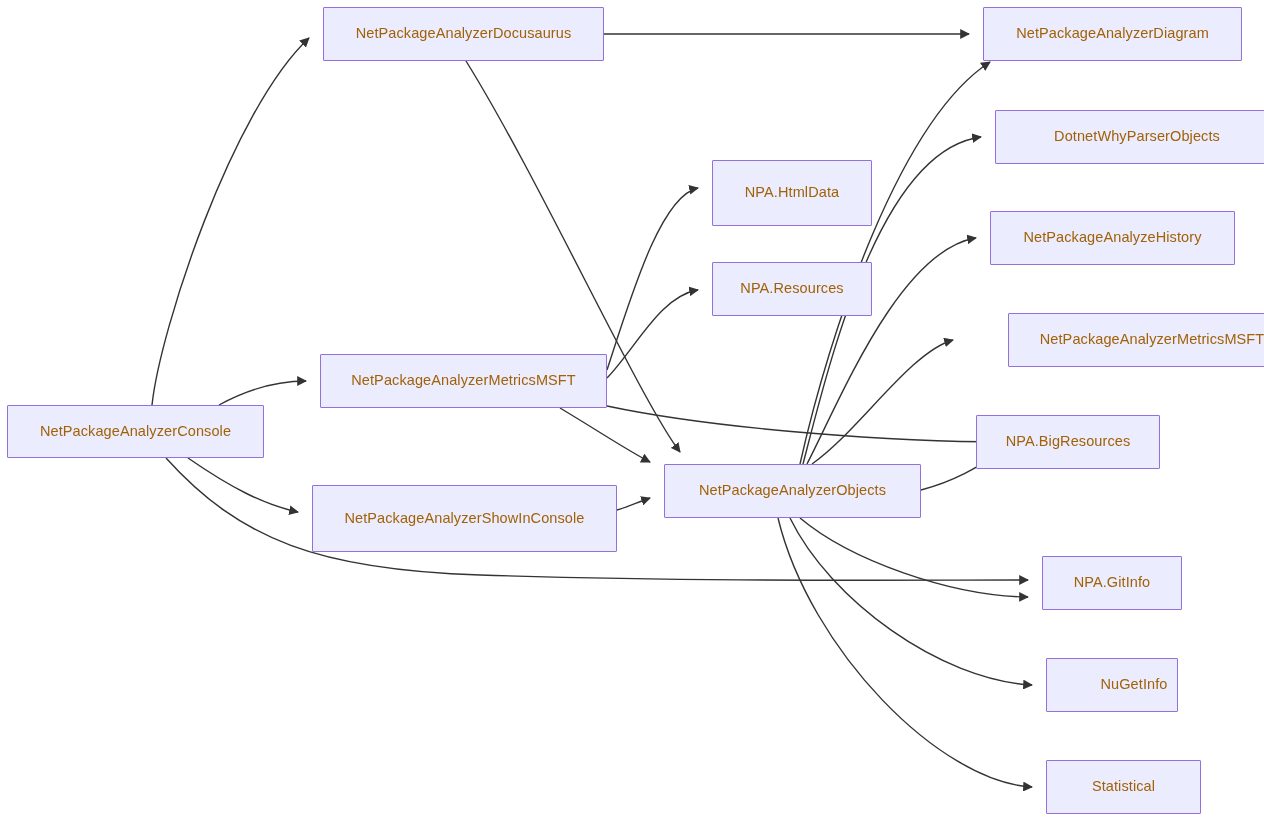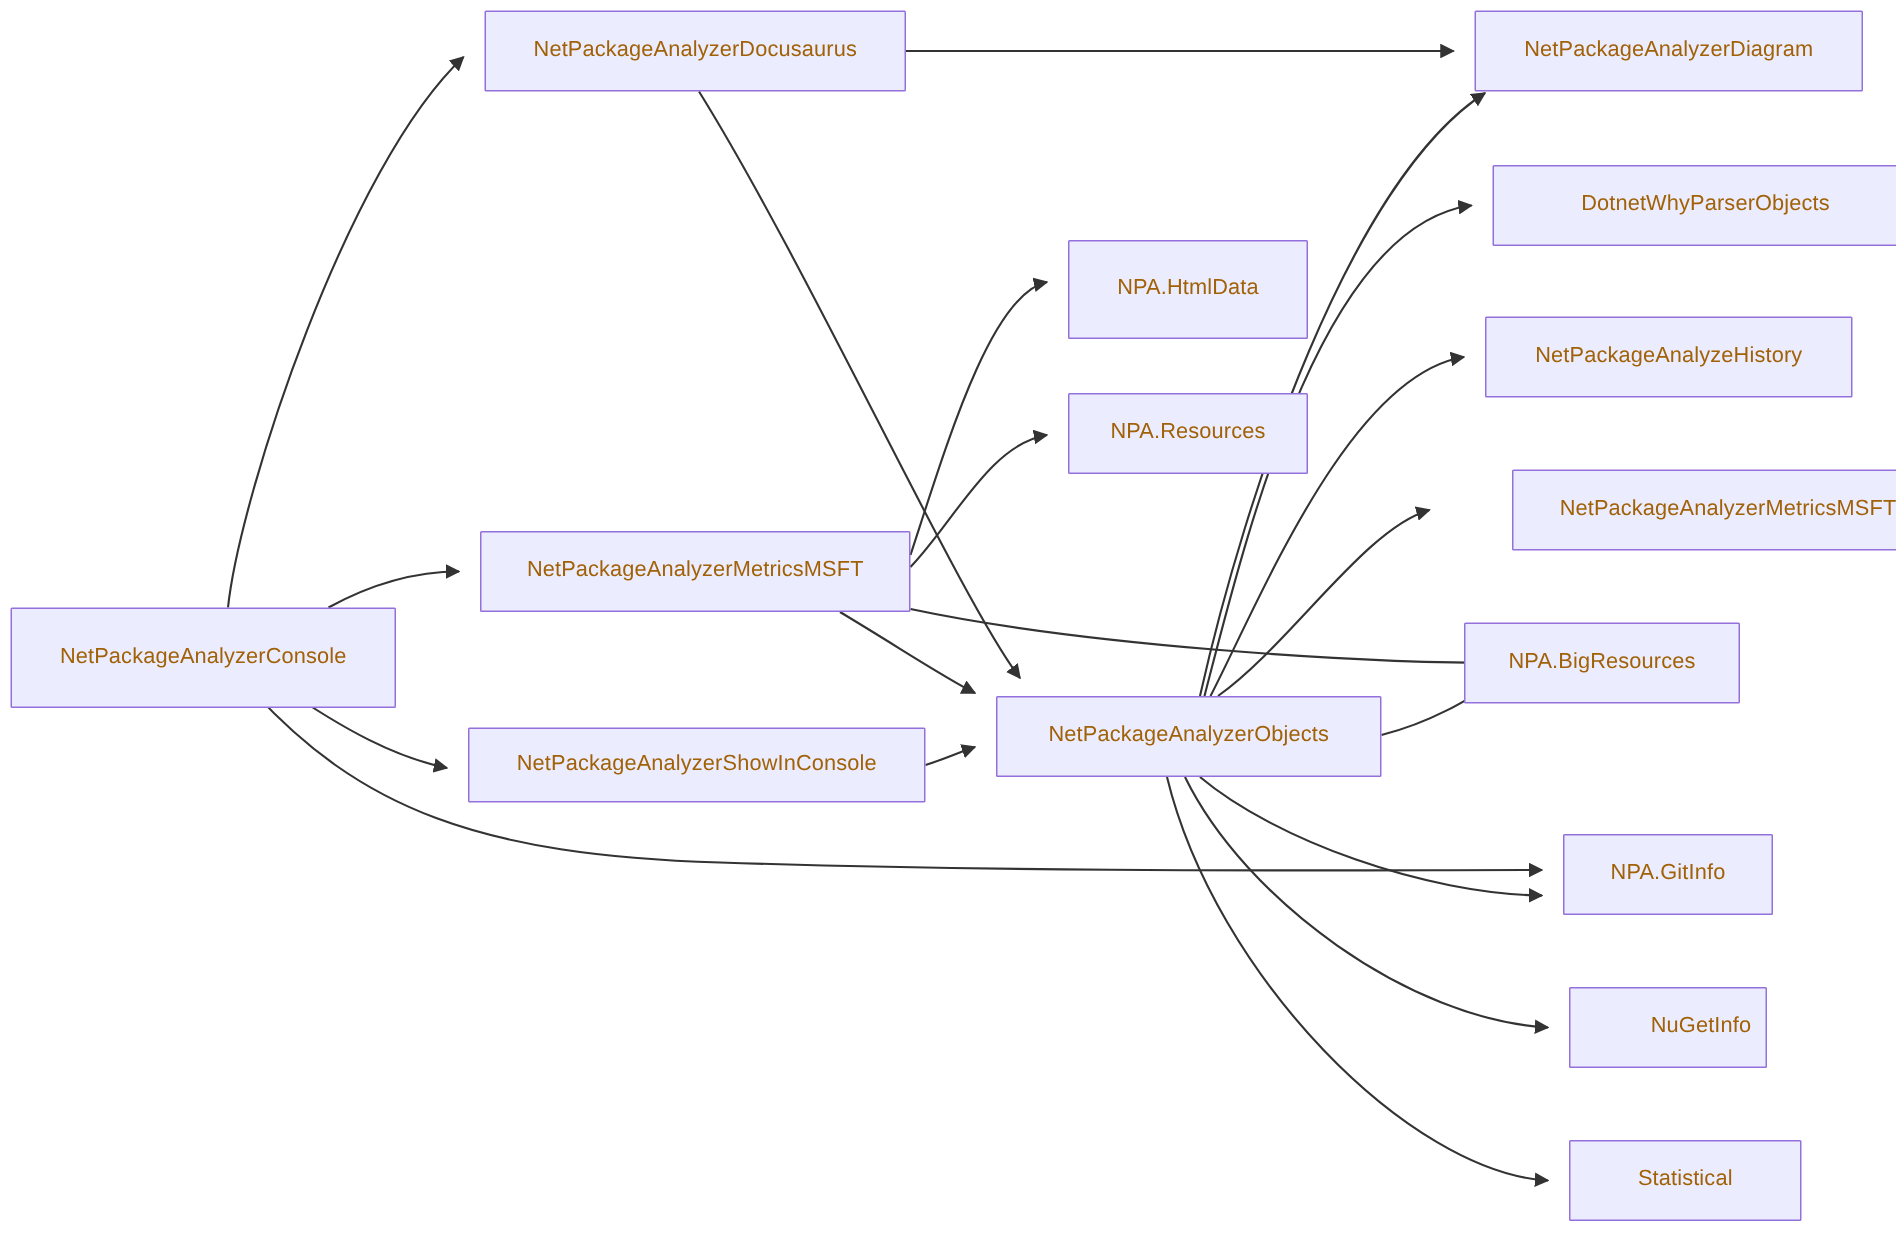--- a/index.html
+++ b/index.html
@@ -74,30 +74,30 @@
         <path class="edge-path" d="M 803,464 C 830,360 880,150 981,137" marker-end="url(#arrow)"></path>
         <path class="edge-path" d="M 807,464 C 840,400 900,250 976,238" marker-end="url(#arrow)"></path>
         <path class="edge-path" d="M 812,464 C 860,430 910,352 953,340" marker-end="url(#arrow)"></path>
         <path class="edge-path" d="M 921,490 C 960,480 985,462 1006,449" marker-end="url(#arrow)"></path>
         <path class="edge-path" d="M 800,518 C 850,560 950,596 1028,597" marker-end="url(#arrow)"></path>
         <path class="edge-path" d="M 790,518 C 830,600 940,680 1032,685" marker-end="url(#arrow)"></path>
         <path class="edge-path" d="M 778,518 C 810,650 940,782 1032,787" marker-end="url(#arrow)"></path>
       </g>
   </svg>
   <div id="nodes-group">
-      <div class="node" style="left: 7px; top: 405px; width: 257px; height: 67px;">
+      <div class="node" style="left: 7px; top: 405px; width: 257px; height: 53px;">
         <span>NetPackageAnalyzerConsole</span>
       </div>
       <div class="node" style="left: 323px; top: 7px; width: 281px; height: 54px;">
         <span>NetPackageAnalyzerDocusaurus</span>
       </div>
       <div class="node" style="left: 320px; top: 354px; width: 287px; height: 54px;">
         <span>NetPackageAnalyzerMetricsMSFT</span>
       </div>
-      <div class="node" style="left: 312px; top: 485px; width: 305px; height: 50px;">
+      <div class="node" style="left: 312px; top: 485px; width: 305px; height: 67px;">
         <span>NetPackageAnalyzerShowInConsole</span>
       </div>
       <div class="node" style="left: 712px; top: 160px; width: 160px; height: 66px;">
         <span>NPA.HtmlData</span>
       </div>
       <div class="node" style="left: 712px; top: 262px; width: 160px; height: 54px;">
         <span>NPA.Resources</span>
       </div>
       <div class="node" style="left: 664px; top: 464px; width: 257px; height: 54px;">
         <span>NetPackageAnalyzerObjects</span>

